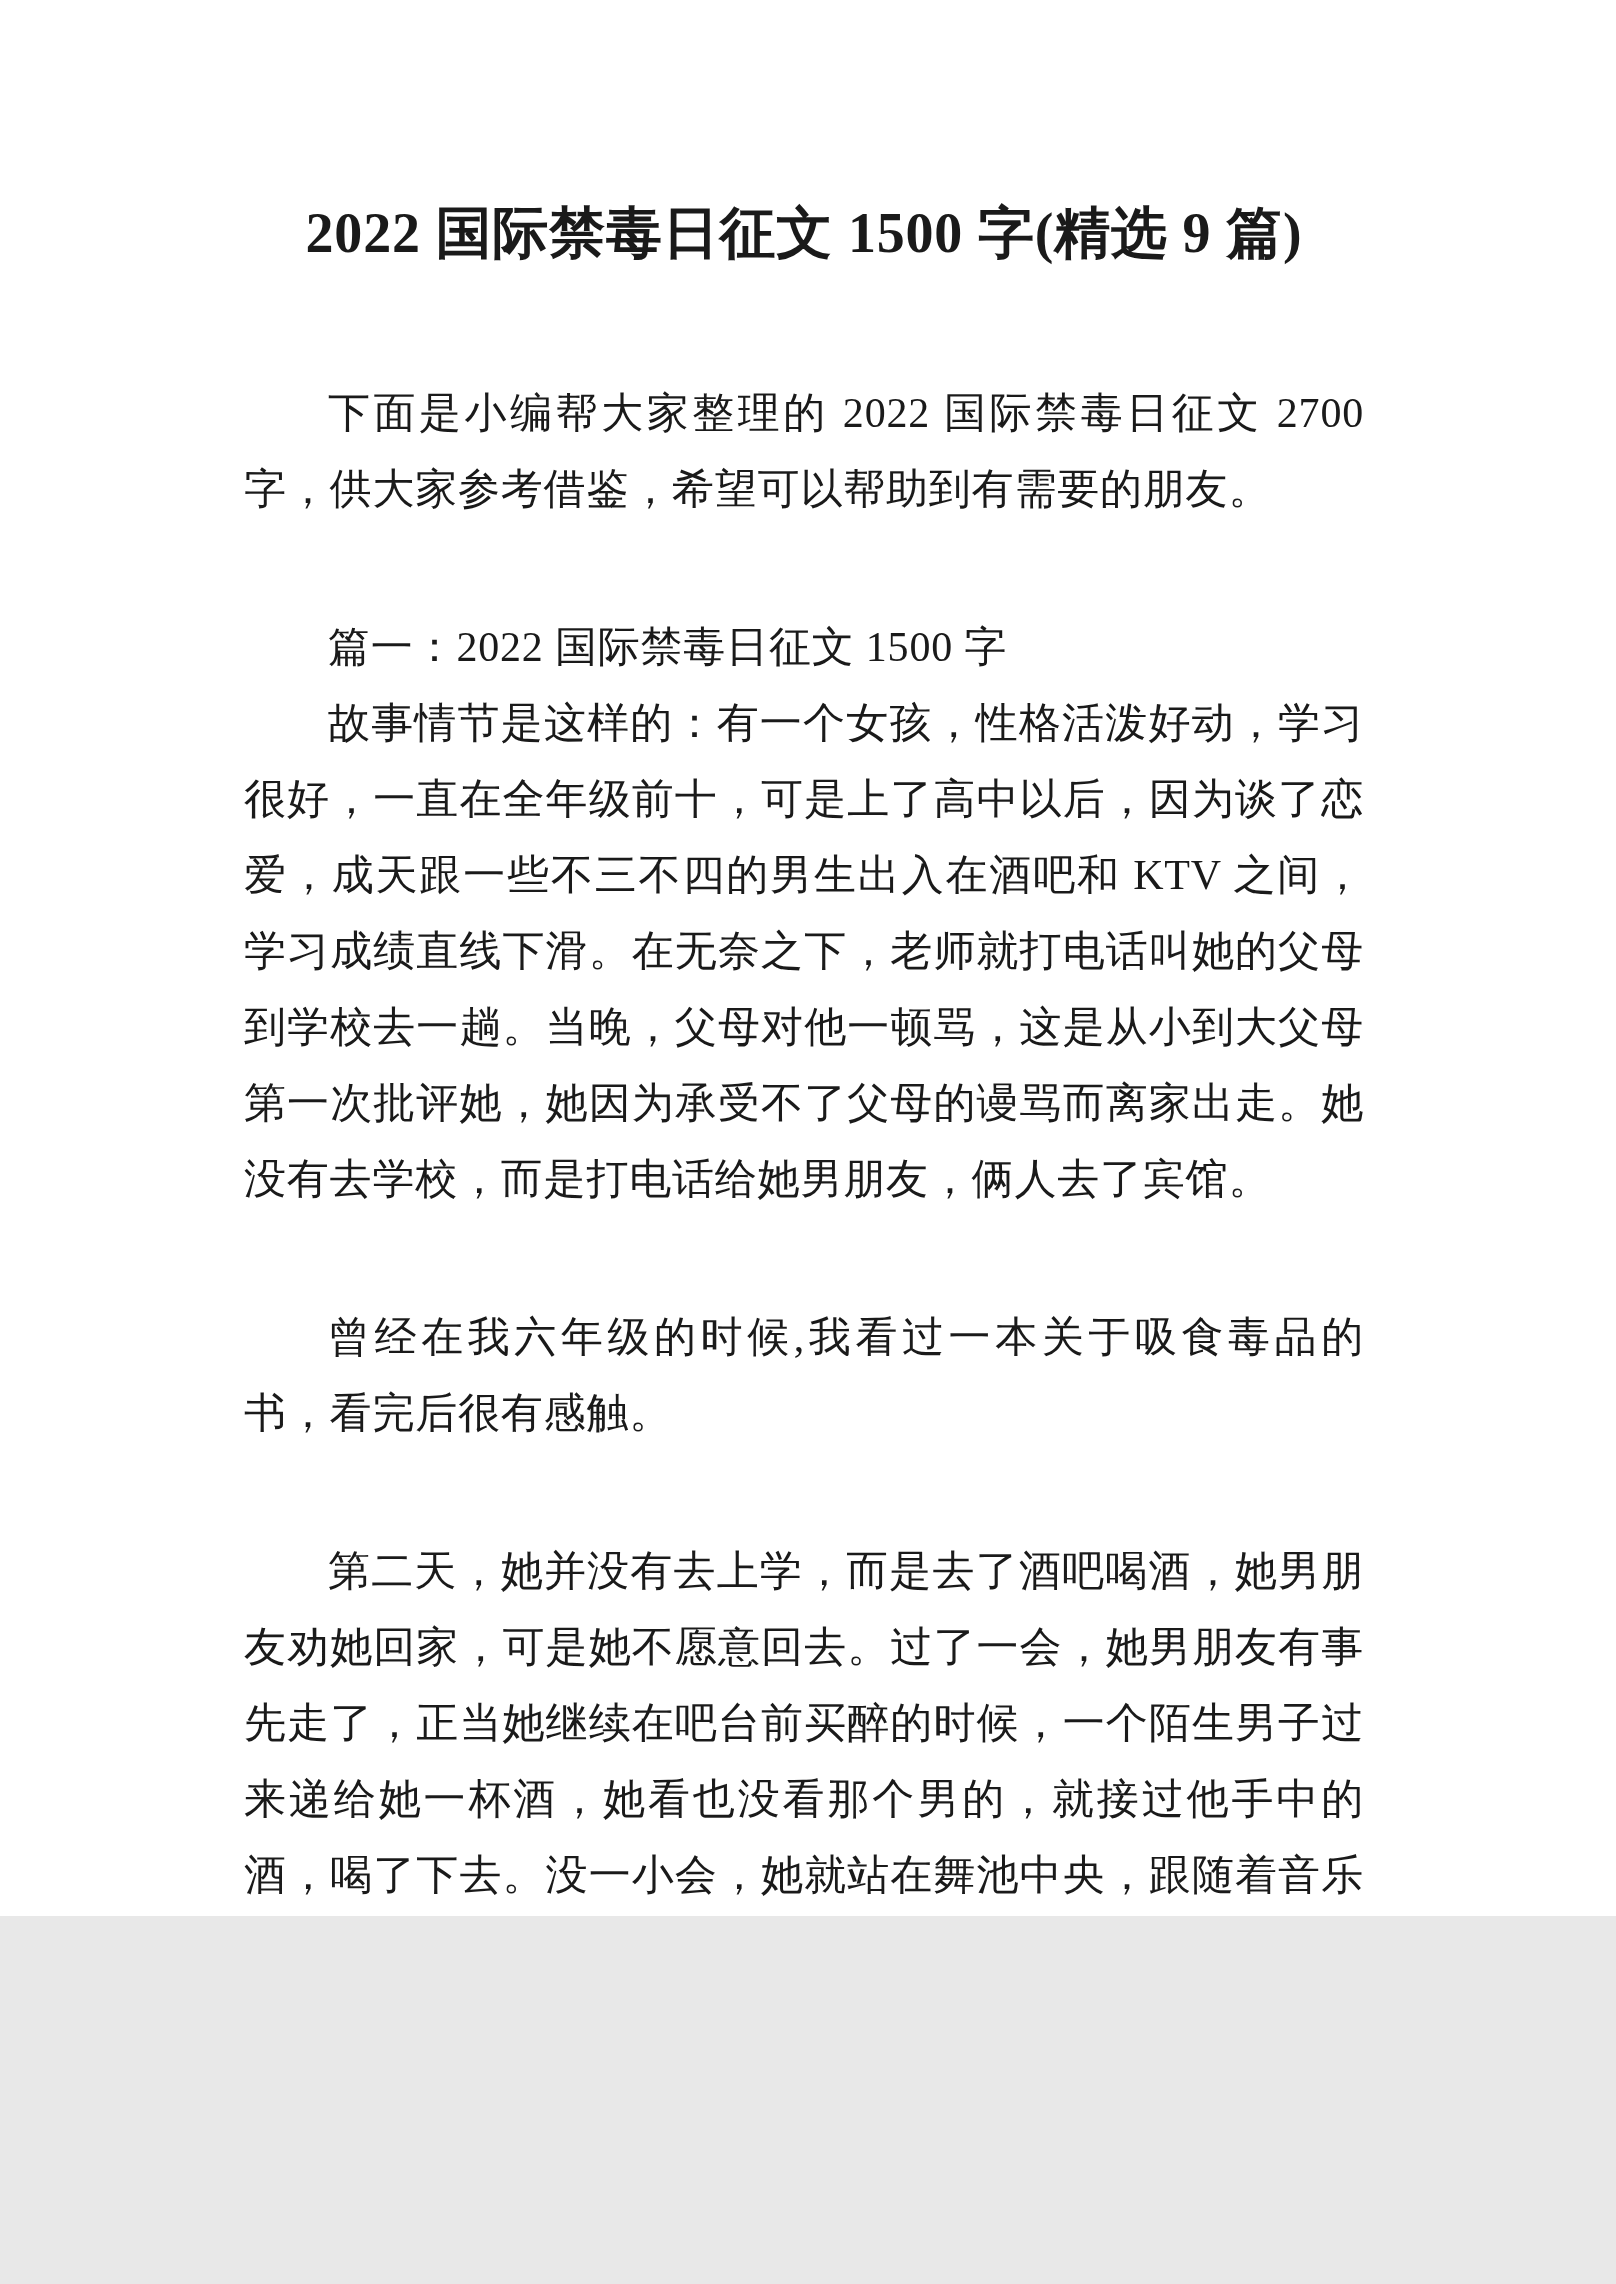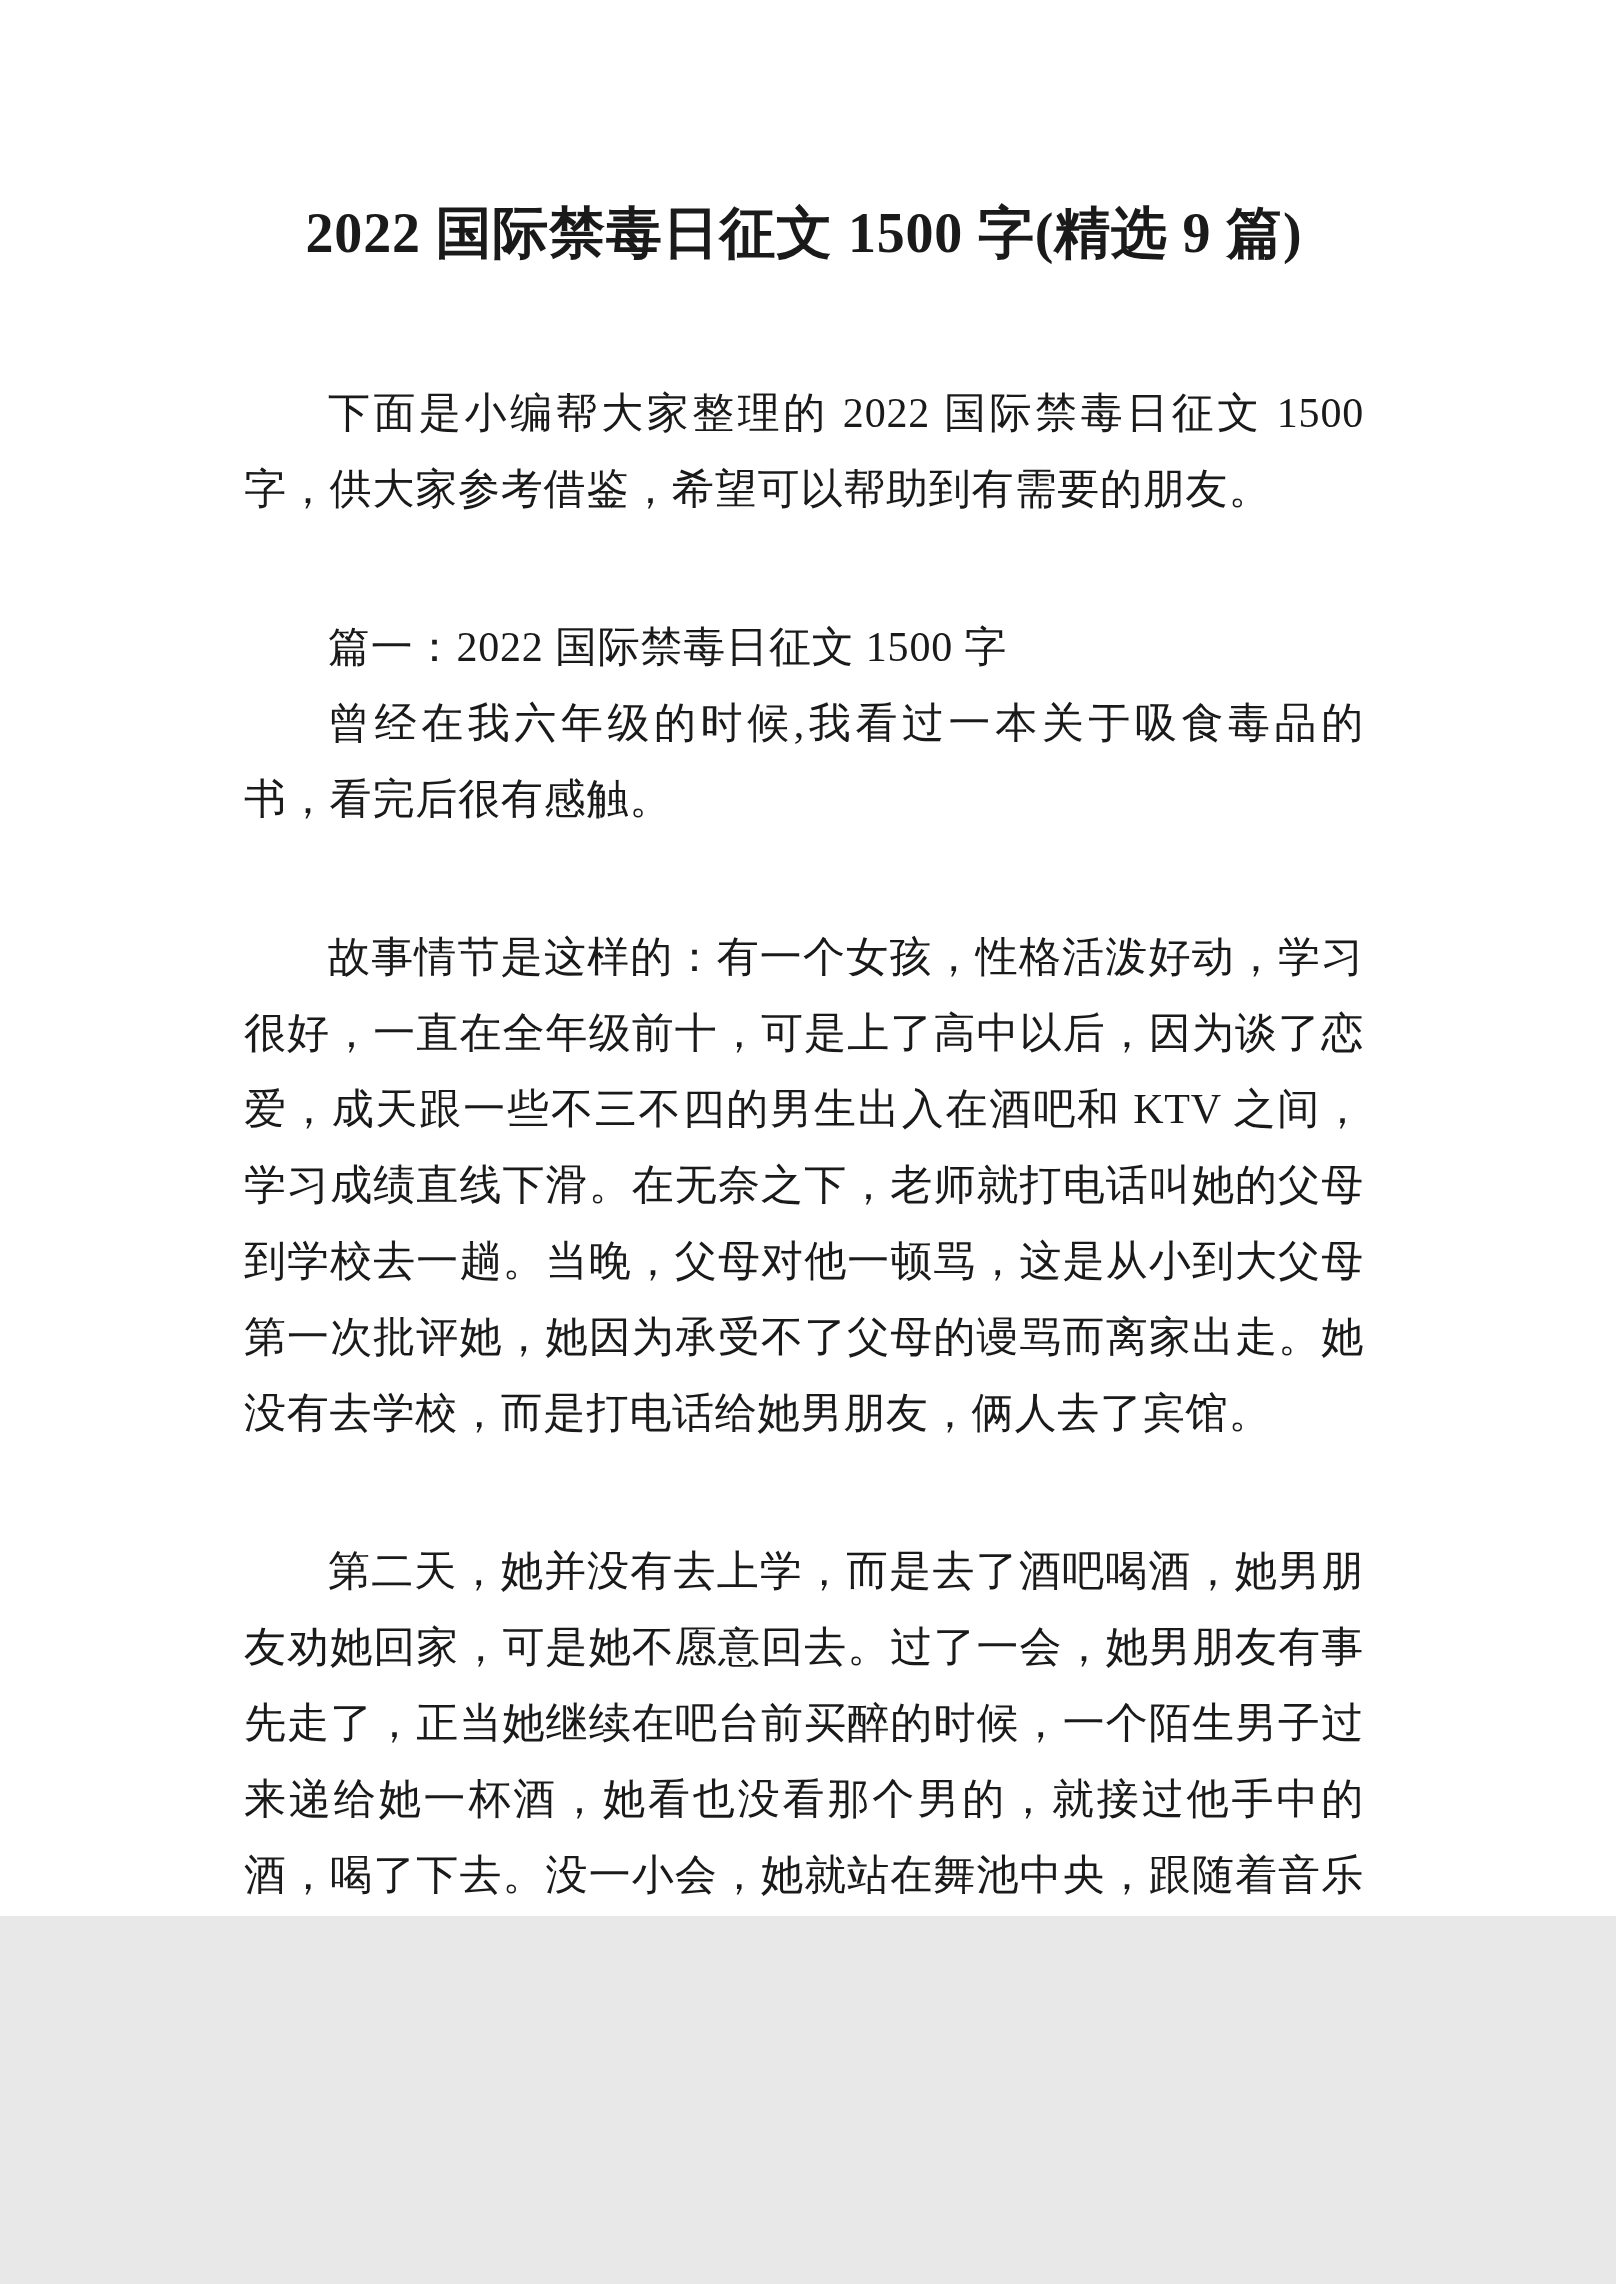--- a/index.html
+++ b/index.html
@@ -57,21 +57,21 @@
     margin-bottom: 0;
   }
 </style>
 </head>
 <body>
 
 <div class="page">
   <div class="content">
     <h1 class="doc-title">2022 国际禁毒日征文 1500 字(精选 9 篇)</h1>
     <div class="paragraphs">
-        <p class="para">下面是小编帮大家整理的 2022 国际禁毒日征文 1500 字，供大家参考借鉴，希望可以帮助到有需要的朋友。</p>
+        <p class="para">下面是小编帮大家整理的 2022 国际禁毒日征文 2700 字，供大家参考借鉴，希望可以帮助到有需要的朋友。</p>
         <p class="para heading">篇一：2022 国际禁毒日征文 1500 字</p>
+        <p class="para">故事情节是这样的：有一个女孩，性格活泼好动，学习很好，一直在全年级前十，可是上了高中以后，因为谈了恋爱，成天跟一些不三不四的男生出入在酒吧和 KTV 之间，学习成绩直线下滑。在无奈之下，老师就打电话叫她的父母到学校去一趟。当晚，父母对他一顿骂，这是从小到大父母第一次批评她，她因为承受不了父母的谩骂而离家出走。她没有去学校，而是打电话给她男朋友，俩人去了宾馆。</p>
         <p class="para">曾经在我六年级的时候,我看过一本关于吸食毒品的书，看完后很有感触。</p>
-        <p class="para">故事情节是这样的：有一个女孩，性格活泼好动，学习很好，一直在全年级前十，可是上了高中以后，因为谈了恋爱，成天跟一些不三不四的男生出入在酒吧和 KTV 之间，学习成绩直线下滑。在无奈之下，老师就打电话叫她的父母到学校去一趟。当晚，父母对他一顿骂，这是从小到大父母第一次批评她，她因为承受不了父母的谩骂而离家出走。她没有去学校，而是打电话给她男朋友，俩人去了宾馆。</p>
         <p class="para">第二天，她并没有去上学，而是去了酒吧喝酒，她男朋友劝她回家，可是她不愿意回去。过了一会，她男朋友有事先走了，正当她继续在吧台前买醉的时候，一个陌生男子过来递给她一杯酒，她看也没看那个男的，就接过他手中的酒，喝了下去。没一小会，她就站在舞池中央，跟随着音乐疯狂的摇头。此后，她也没再联系男朋友，自己成天在酒吧跳舞。当毒瘾发作时，他就出高价让那个陌生男人把毒品给她。就</p>
       </div>
   </div>
 </div>
 
 
 </body></html>

